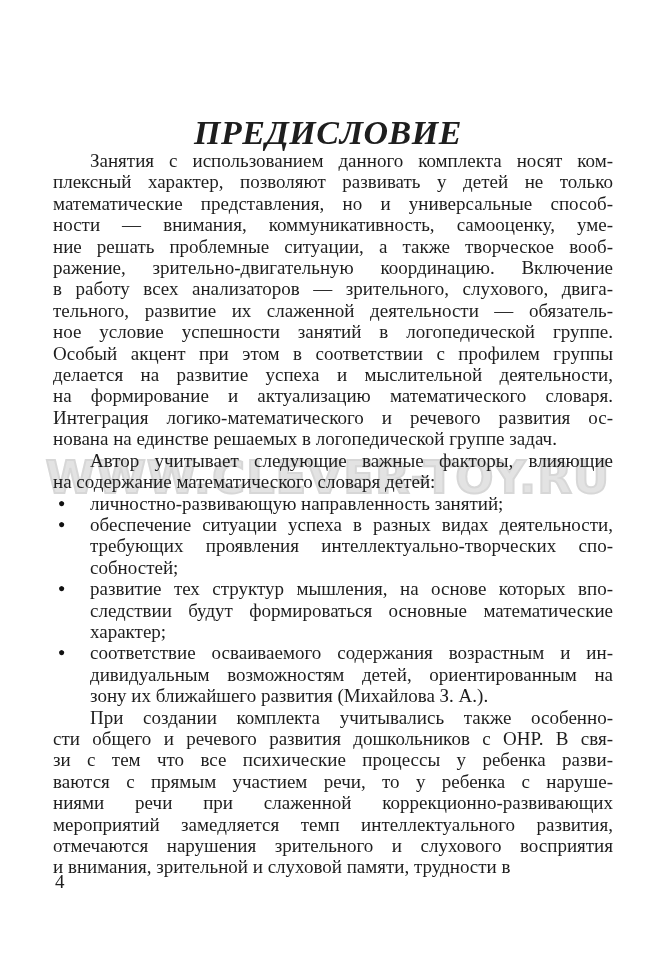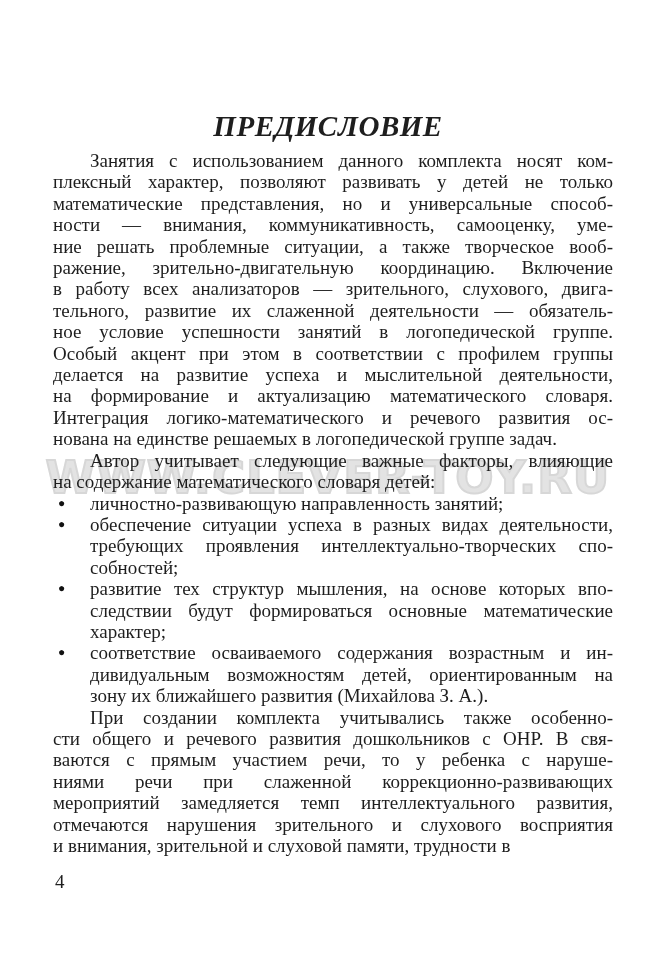--- a/index.html
+++ b/index.html
@@ -12,21 +12,21 @@
     font-family: "Liberation Serif", serif;
     color: #1e1e1e;
     overflow: hidden;
   }
   .title {
     position: absolute;
     top: 91px;
     left: 0;
     right: 0;
     text-align: center;
-    font-size: 29px;
+    font-size: 34px;
     font-weight: bold;
     font-style: italic;
     letter-spacing: 0.5px;
     z-index: 2;
   }
   .watermark {
     position: absolute;
     top: 451px;
     left: 0;
     right: 0;
@@ -116,20 +116,21 @@
       </div>
       <div class="block bullet">
         <span class="bullet-marker">●</span>
         <div class="line just">соответствие осваиваемого содержания возрастным и ин-</div>
         <div class="line just">дивидуальным возможностям детей, ориентированным на</div>
         <div class="line">зону их ближайшего развития (Михайлова З. А.).</div>
       </div>
       <div class="block para">
         <div class="line just">При создании комплекта учитывались также особенно-</div>
         <div class="line just">сти общего и речевого развития дошкольников с ОНР. В свя-</div>
+        <div class="line just">зи с тем что все психические процессы у ребенка разви-</div>
         <div class="line just">ваются с прямым участием речи, то у ребенка с наруше-</div>
         <div class="line just">ниями речи при слаженной коррекционно-развивающих</div>
         <div class="line just">мероприятий замедляется темп интеллектуального развития,</div>
         <div class="line just">отмечаются нарушения зрительного и слухового восприятия</div>
         <div class="line">и внимания, зрительной и слуховой памяти, трудности в</div>
       </div>
     </div>
   <div class="page-number">4</div>
 </div>
 

